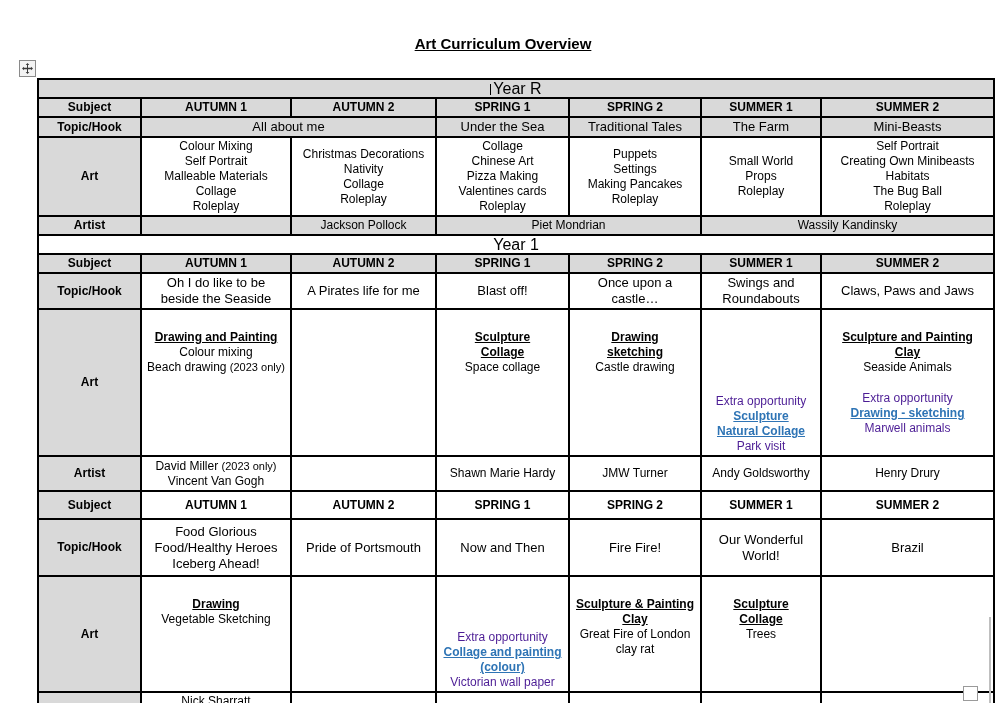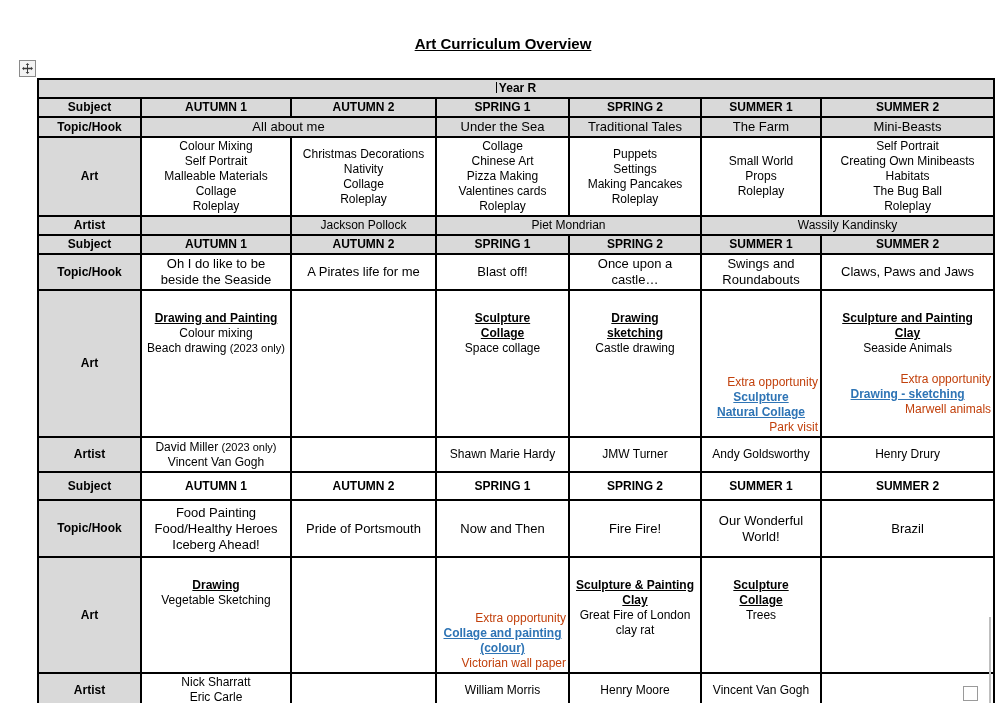--- a/index.html
+++ b/index.html
@@ -18,24 +18,24 @@
   table.curriculum{
     position:absolute;left:37px;top:78px;width:956px;
     border-collapse:collapse;table-layout:fixed;
   }
   td{
     border:2px solid #000;text-align:center;vertical-align:middle;
     font-size:12px;line-height:15px;padding:1px 2px;overflow:hidden;
   }
   .gray{background:#d9d9d9;}
   .b{font-weight:bold;margin-top:44px;}
-  .banner{font-weight:bold;font-size:12px;}
+  .banner{font-weight:normal;font-size:16px;}
   .topic{font-size:13px;line-height:16px;}
   .hu{font-weight:bold;text-decoration:underline;}
-  .blue{color:#c2410c;text-align:right;}
+  .blue{color:#4c1d95;}
   .bluelink{color:#2e74b5;font-weight:bold;text-decoration:underline;}
   .pre{white-space:pre-line;}
   .vtop{vertical-align:top;padding-top:20px;}
   .small{font-size:11px;}
   .caret{display:inline-block;width:1px;height:11px;background:#000;margin-right:2px;vertical-align:-1px;}
   .gap16{margin-top:16px;}
   .push64{margin-top:64px;}
   .push33{margin-top:33px;}
   .vscroll{position:absolute;left:989px;top:617px;width:2px;height:86px;background:#bfbfbf;}
   .scroll-corner{position:absolute;left:963px;top:686px;width:13px;height:13px;border:1px solid #9a9a9a;background:#fff;}
@@ -116,20 +116,23 @@
   </tr>
   <tr style="height:17px">
     <td class="gray b">Artist</td>
     <td class="gray"></td>
     <td class="gray">Jackson Pollock</td>
     <td colspan="2" class="gray">Piet Mondrian</td>
     <td colspan="2" class="gray">Wassily Kandinsky</td>
   </tr>
 
   <tr style="height:17px">
+    <td colspan="7" class="banner">Year 1</td>
+  </tr>
+  <tr style="height:17px">
     <td class="gray b">Subject</td>
     <td class="gray b">AUTUMN 1</td>
     <td class="gray b">AUTUMN 2</td>
     <td class="gray b">SPRING 1</td>
     <td class="gray b">SPRING 2</td>
     <td class="gray b">SUMMER 1</td>
     <td class="gray b">SUMMER 2</td>
   </tr>
   <tr style="height:35px">
     <td class="gray b">Topic/Hook</td>
@@ -197,21 +200,21 @@
     <td class="gray b">Subject</td>
     <td class="b">AUTUMN 1</td>
     <td class="b">AUTUMN 2</td>
     <td class="b">SPRING 1</td>
     <td class="b">SPRING 2</td>
     <td class="b">SUMMER 1</td>
     <td class="b">SUMMER 2</td>
   </tr>
   <tr style="height:57px">
     <td class="gray b">Topic/Hook</td>
-    <td class="topic pre">Food Painting
+    <td class="topic pre">Food Glorious
 Food/Healthy Heroes
 Iceberg Ahead!</td>
     <td class="topic pre">Pride of Portsmouth</td>
     <td class="topic pre">Now and Then</td>
     <td class="topic pre">Fire Fire!</td>
     <td class="topic pre">Our Wonderful
 World!</td>
     <td class="topic pre">Brazil</td>
   </tr>
   <tr style="height:97px">

